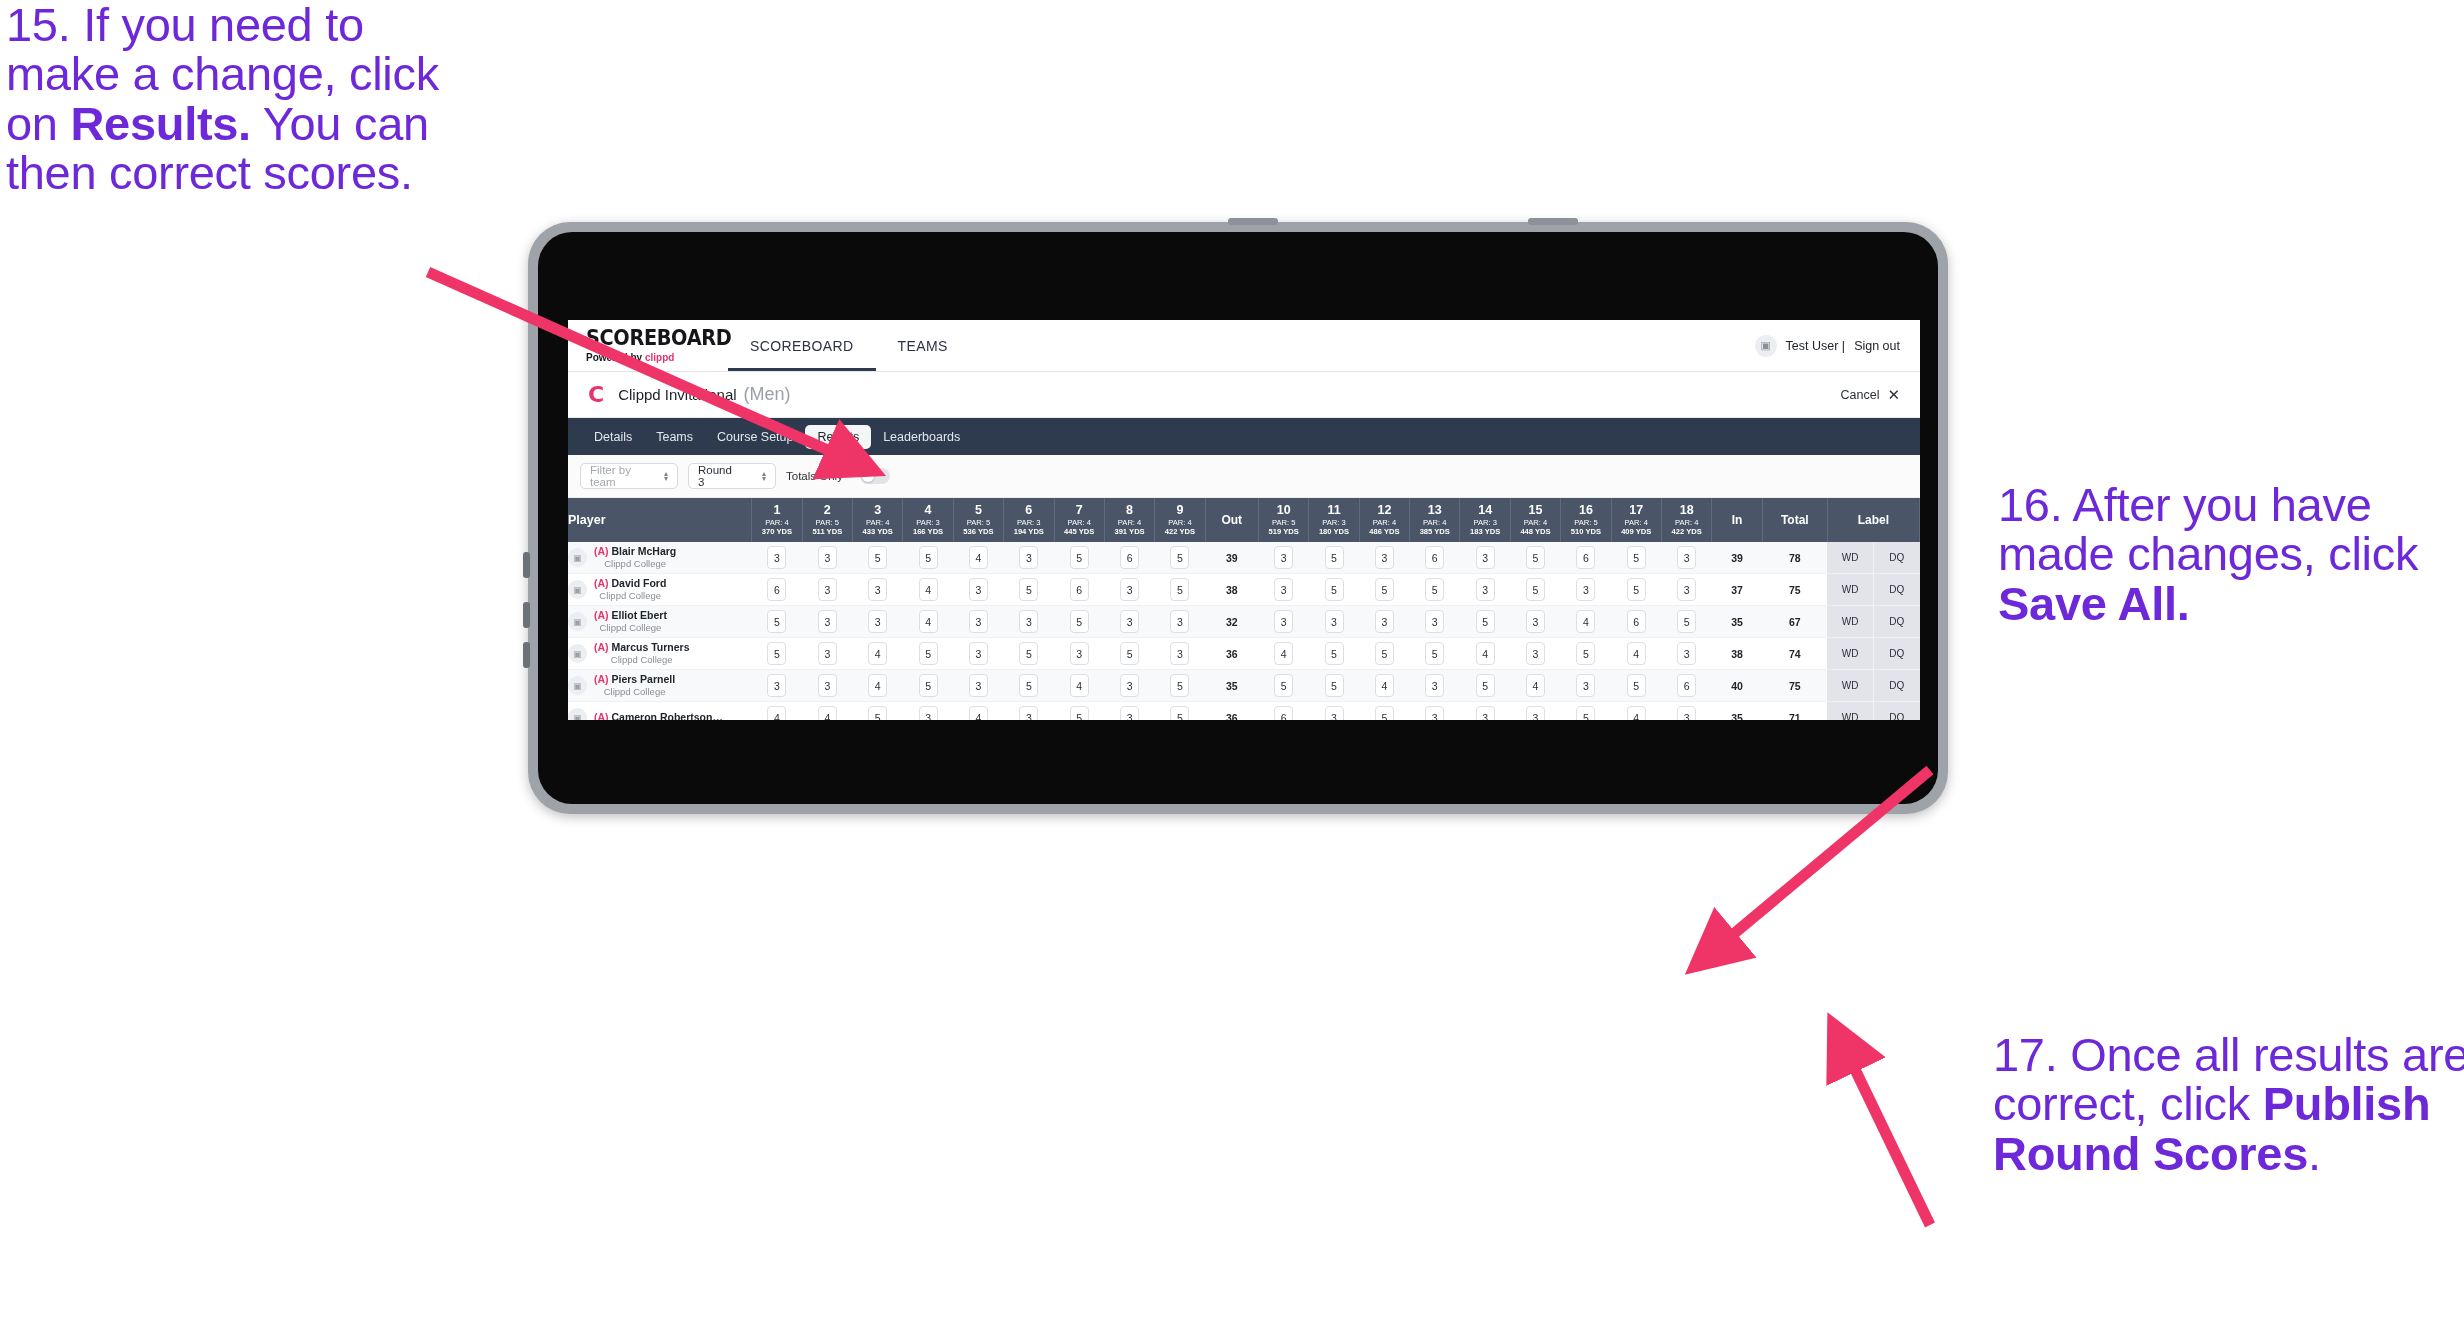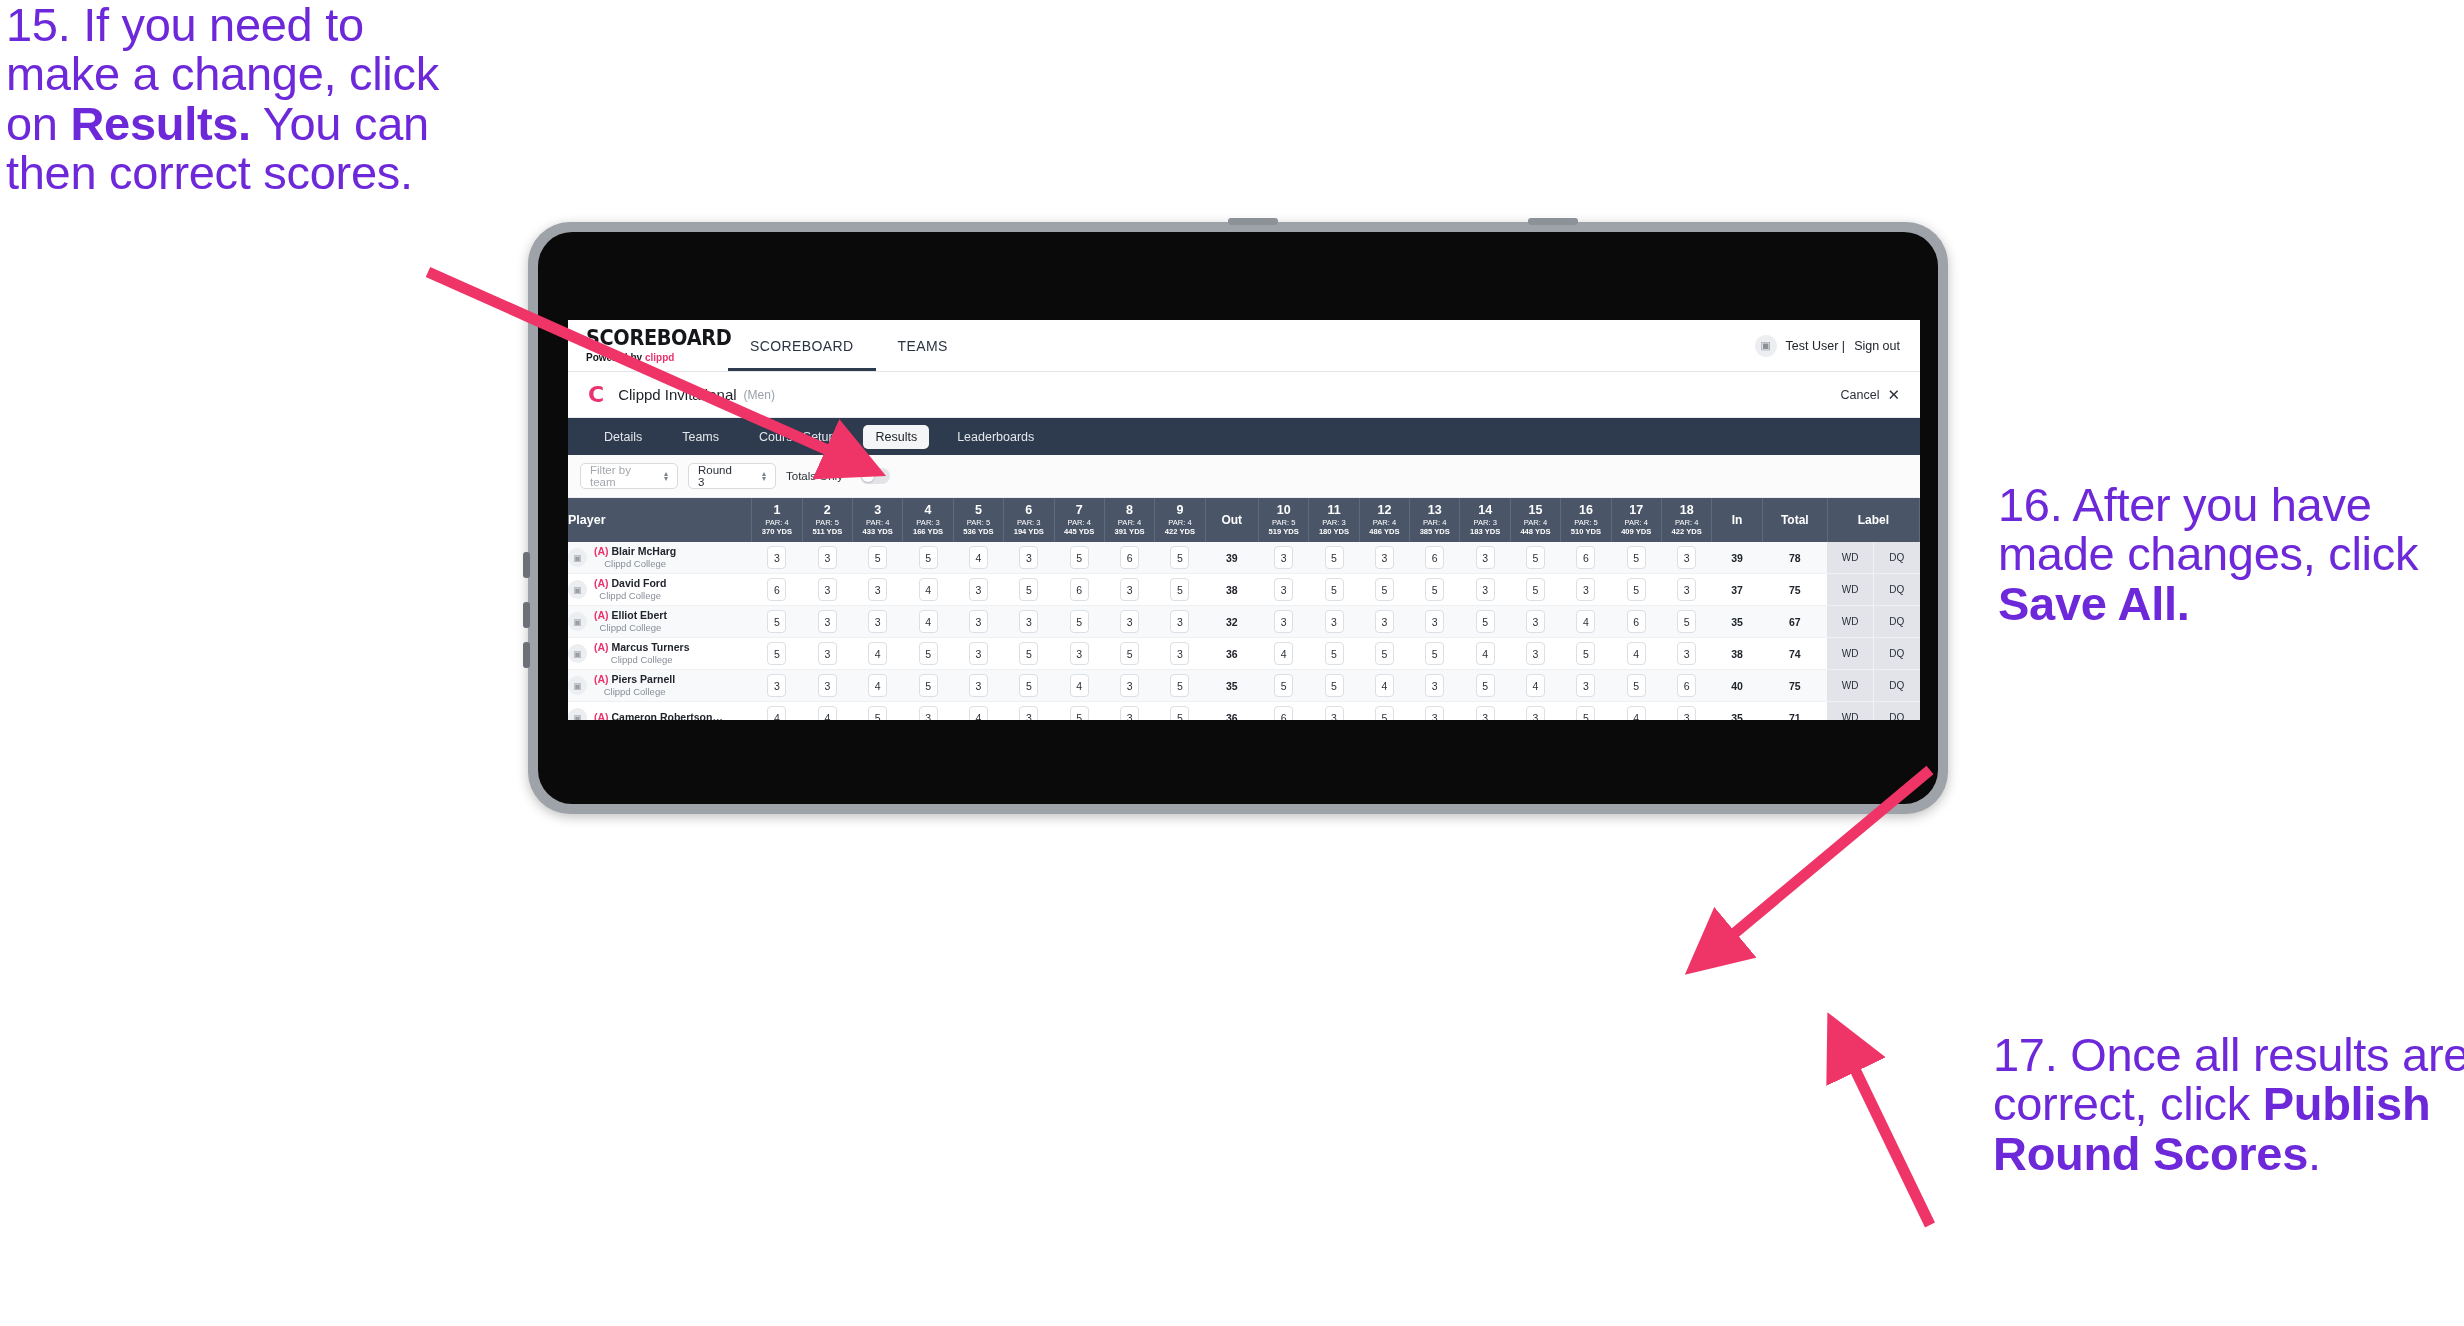--- a/index.html
+++ b/index.html
@@ -104,29 +104,29 @@
   
   .tourn-head {
     height:46px; display:flex; align-items:center; padding:0 20px;
     background:#fff; border-bottom:1px solid #e9eaee;
   }
   .tourn-logo {
     color:#e8336d; font-weight:800; font-size:22px; margin-right:14px;
     font-family:"DejaVu Sans", sans-serif;
   }
   .tourn-name { font-size:15px; color:#1d2026; font-weight:400; }
-  .tourn-cat { font-size:12px; color:#9aa0aa; margin-left:7px; }
+  .tourn-cat { font-size:18px; color:#9aa0aa; margin-left:7px; }
   .tourn-spacer { flex:1; }
   .cancel-x { font-size:12.5px; color:#2b3038; display:flex; align-items:center; gap:8px; }
   .cancel-x .xg { font-size:15px; }
 
   
   .subtabs {
     height:37px; background:#2e3a4e; display:flex; align-items:center;
-    padding: 0 24px; gap:16px;
+    padding: 0 14px; gap:0;
   }
   .subtab {
     font-size:12.5px; color:#e4e7ec; padding: 5px 12px; border-radius:5px;
   }
   .subtab.active { background:#f4f5f7; color:#20242b; font-weight:400; }
 
   
   .filterbar {
     height:43px; background:#fbfbfc; display:flex; align-items:center;
     padding: 0 12px; gap:10px; border-bottom:1px solid #eceef0;

